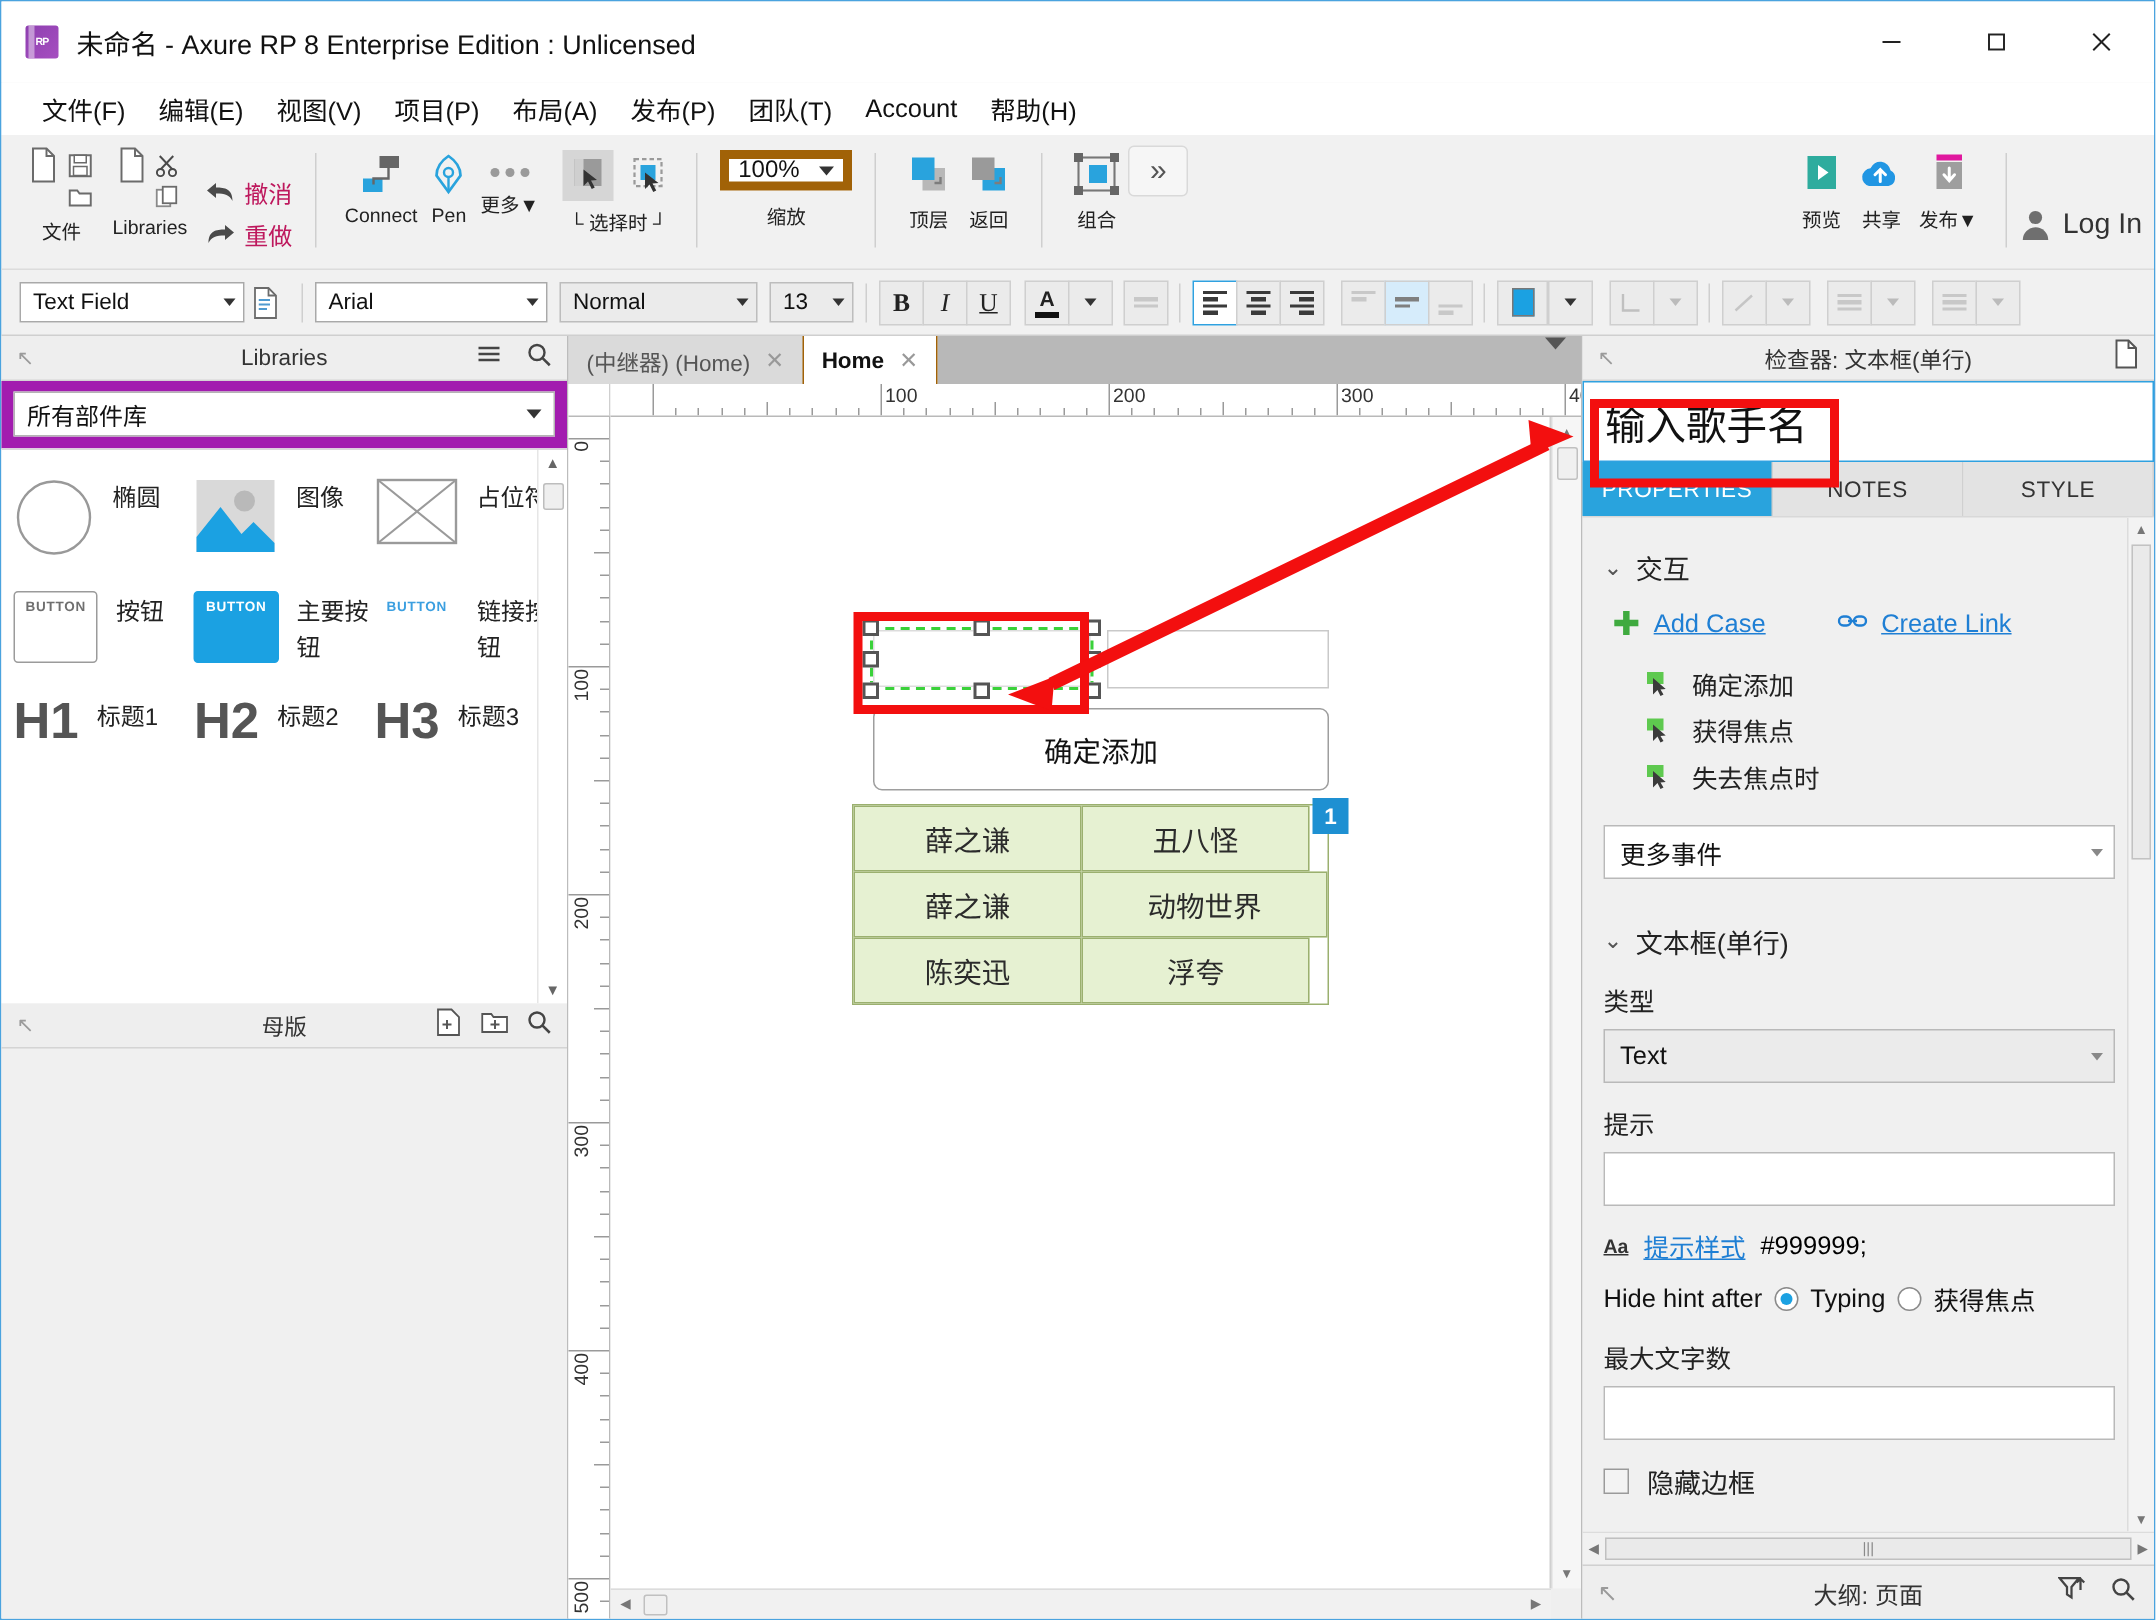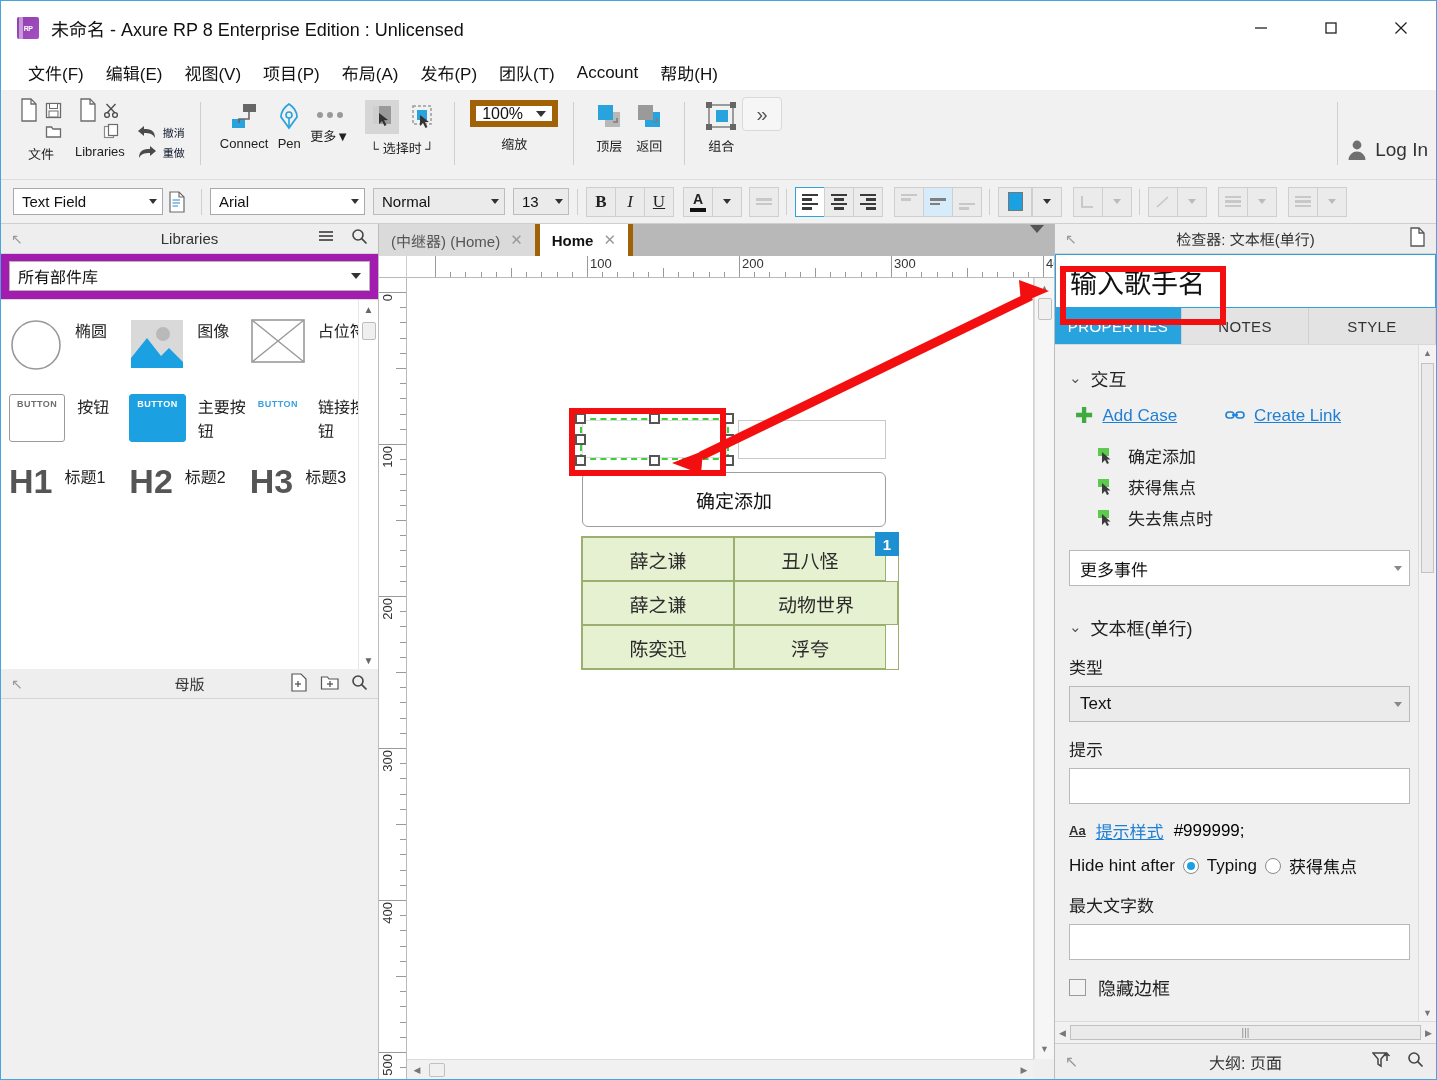--- a/index.html
+++ b/index.html
@@ -79,21 +79,21 @@
     display: flex; flex-direction: column; align-items: center;
     justify-content: flex-start; min-width: 34px;
     padding: 4px 4px 2px 4px; cursor: default;
   }
   .rlabel { font-size: 13px; color: #222; margin-top: 4px; white-space: nowrap; }
   .stack2 { display: grid; grid-template-columns: auto auto; column-gap: 4px; row-gap: 1px; }
   .mini { width: 20px; height: 20px; display:flex; align-items:center; justify-content:center; }
   .pair-label { font-size: 13px; color: #222; text-align:center; margin-top:3px;}
   .undo-col { display: flex; flex-direction: column; justify-content: center; gap: 4px; padding-top: 10px;}
   .undo-row { display: flex; align-items: center; gap: 6px; }
-  .undo-row span { font-size: 11px; color: #0f172a; }
+  .undo-row span { font-size: 16px; color: #be185d; }
   .sel-group { display:flex; flex-direction:column; align-items:center;}
   .sel-icons { display:flex; gap:6px; }
   .sel-icon-box { width:34px;height:34px; display:flex;align-items:center;justify-content:center;}
   .sel-icon-box.active{ background:#d6d6d6; }
   .zoom-group{ display:flex; flex-direction:column; align-items:center; padding-top:6px;}
   .zoom-box {
     width: 88px; height: 27px; background:#fff; border:6px solid #a16207;
     display:flex; align-items:center; justify-content:space-between;
     padding: 0 6px; font-size: 16px; color:#111;
   }
@@ -179,21 +179,21 @@
   .masters-body{ flex: 0 0 auto; height: 380px; background:#f0f0f0; }
 
   
   .canvascol{ flex:1 1 auto; display:flex; flex-direction:column; min-width:0; background:#efefef;}
   .tabsrow{
     height:32px; flex:0 0 32px; background:#b8b8b8; display:flex; align-items:stretch;
     position:relative;
   }
   .tab{
     display:flex;align-items:center;gap:10px; padding:0 12px; font-size:15px;
-    background:#dadada; color:#555; border-right:5px solid #a16207;
+    background:#dadada; color:#555; border-right:1px solid #a16207;
   }
   .tab.active{ background:#fff; color:#111; font-weight:bold; }
   .tab .x{ color:#999; font-size:15px;}
   .tabs-caret{ position:absolute;right:10px;top:9px;}
   .rulerrow{ display:flex; flex:0 0 22px; height:22px; }
   .corner{ width:28px;flex:0 0 28px;background:#fff;border-right:1px solid #cfcfcf;border-bottom:1px solid #b9b9b9;}
   .hruler{ flex:1 1 auto; background:#fff; position:relative; border-bottom:1px solid #b9b9b9; overflow:hidden;}
   .hruler .lbl{ position:absolute; top:0px; font-size:13px; color:#333; padding-left:3px;}
   .hruler .tick{ position:absolute; bottom:0; width:1px; background:#9a9a9a;}
   .canvaswrap{ flex:1 1 auto; display:flex; min-height:0; }
@@ -491,20 +491,44 @@
           <rect x="2" y="22" width="6" height="6" fill="#666"></rect>
             <rect x="26" y="22" width="6" height="6" fill="#666"></rect>
         </svg>
         <div class="rlabel">组合</div>
       </div>
       <div class="chevrons">»</div>
     </div>
 
     <div style="flex:1 1 auto;"></div>
 
+    <div class="rgroup">
+      <div class="rbtn" style="padding-top:8px;">
+        <svg width="30" height="30" viewBox="0 0 30 30">
+          <rect x="6" y="2" width="19" height="22" fill="#2eac9e"></rect>
+          <path d="M13 8 L20 13 L13 18 Z" fill="#fff"></path>
+        </svg>
+        <div class="rlabel">预览</div>
+      </div>
+      <div class="rbtn" style="padding-top:8px;">
+        <svg width="34" height="30" viewBox="0 0 34 30">
+          <path d="M9 22 a6 6 0 0 1 1 -11.8 a7 7 0 0 1 13.4 1.5 a5.5 5.5 0 0 1 -1.4 10.3 Z" fill="#2196e3"></path>
+          <path d="M16.5 19 v-7 M13 14.5 L16.5 11 L20 14.5" fill="none" stroke="#fff" stroke-width="2" stroke-linecap="round"></path>
+        </svg>
+        <div class="rlabel">共享</div>
+      </div>
+      <div class="rbtn" style="padding-top:8px;">
+        <svg width="30" height="30" viewBox="0 0 30 30">
+          <rect x="7" y="1" width="17" height="4" fill="#e0189e"></rect>
+          <rect x="7" y="6" width="17" height="18" fill="#9e9e9e"></rect>
+          <path d="M15.5 10 v8 M12 14.5 L15.5 18.5 L19 14.5" fill="none" stroke="#fff" stroke-width="2" stroke-linecap="round"></path>
+        </svg>
+        <div class="rlabel">发布▼</div>
+      </div>
+    </div>
 
     <div class="rsep"></div>
 
     <div class="login">
       <svg width="20" height="22" viewBox="0 0 20 22">
         <circle cx="10" cy="6" r="4.4" fill="#6f6f6f"></circle>
         <path d="M1.5 21 a8.5 8.5 0 0 1 17 0 Z" fill="#6f6f6f"></path>
       </svg>
       <span>Log In</span>
     </div>
@@ -936,21 +960,21 @@
             <div class="handle" style="left:168px;top:177px;"></div>
             <div class="handle" style="left:242px;top:177px;"></div>
             <div class="handle" style="left:316px;top:177px;"></div>
 
             <div class="w-textfield" style="left:331px; top:142px; width:148px; height:39px;"></div>
 
             <div class="w-button" style="left:175px; top:194px; width:304px; height:55px;">
               <span>确定添加</span>
             </div>
 
-            <div class="rep-table" style="left:174px; top:258px;">
+            <div class="rep-table" style="left:161px; top:258px;">
               <div class="rep-row">
                 <div class="rep-cell" style="width:152px;height:44px;">薛之谦</div>
                 <div class="rep-cell" style="width:152px;height:44px;">丑八怪</div>
               </div>
               <div class="rep-row">
                 <div class="rep-cell" style="width:152px;height:44px;">薛之谦</div>
                 <div class="rep-cell" style="width:164px;height:44px;">动物世界</div>
               </div>
               <div class="rep-row">
                 <div class="rep-cell" style="width:152px;height:44px;">陈奕迅</div>

